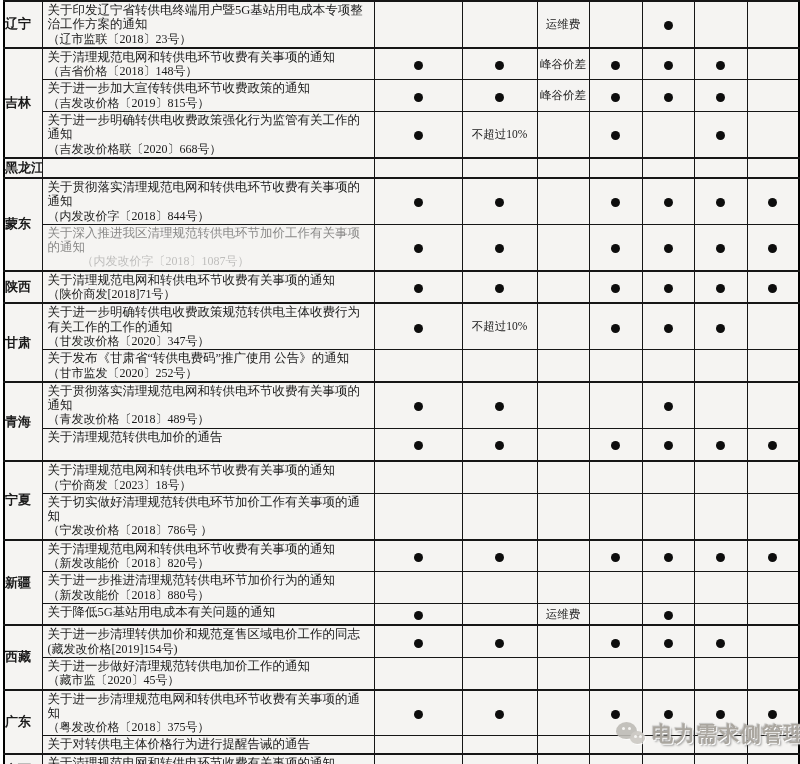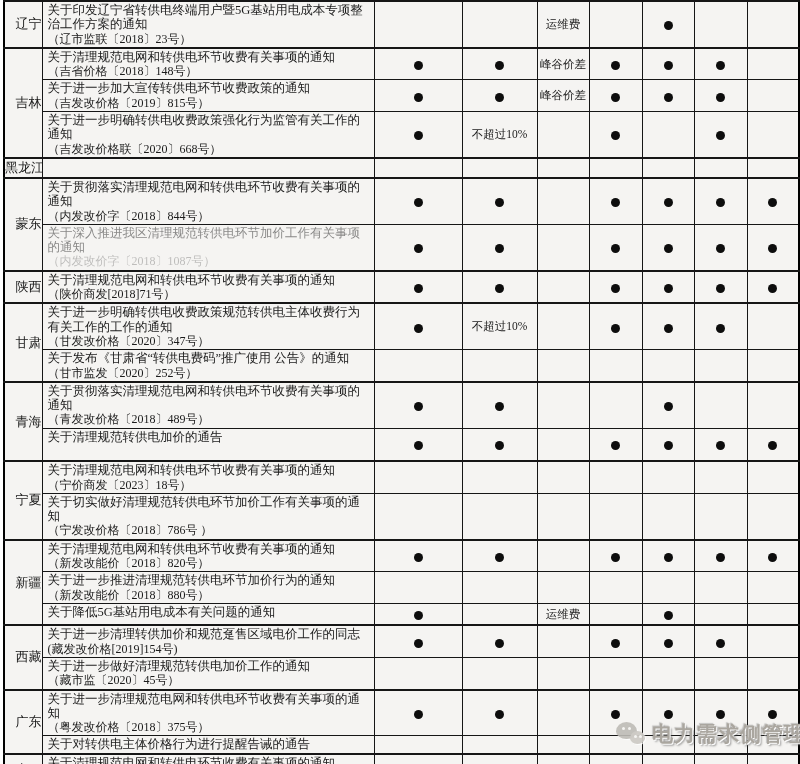--- a/index.html
+++ b/index.html
@@ -11,31 +11,31 @@
   }
   table.policy{
     position:absolute;left:3px;top:0;
     width:795px;border-collapse:collapse;table-layout:fixed;
     background:#f5f4f2;
     border:2px solid #000;
   }
   td{border:1px solid #161616;padding:0;background:#f5f4f2;}
   tr.group-start td{border-top-width:2px;}
   td.province{
-    text-align:right;vertical-align:middle;
-    font-weight:normal;font-size:13px;letter-spacing:0;
+    text-align:left;vertical-align:middle;
+    font-weight:bold;font-size:13px;letter-spacing:0;
     white-space:nowrap;overflow:hidden;
   }
   td.title-cell{vertical-align:top;padding:1px 4px 1px 5px;}
   .t{font-size:12.5px;line-height:14.3px;}
   .n{font-size:12px;line-height:14.3px;}
   td.mark{text-align:center;vertical-align:middle;font-size:11.5px;white-space:nowrap;overflow:hidden;}
   .dot{display:inline-block;width:9px;height:9px;border-radius:50%;background:#0d0d0d;vertical-align:middle;}
   tr.faded .t{color:rgba(45,45,45,0.55);}
-  tr.faded .n{color:rgba(45,45,45,0.28);}
+  tr.faded .n{color:rgba(45,45,45,0.28);margin-left:34px;}
   .watermark{
     position:absolute;left:615px;top:714px;width:205px;height:40px;
     display:flex;align-items:center;z-index:5;pointer-events:none;
   }
   .wm-text{
     font-size:21px;font-weight:bold;letter-spacing:1px;
     color:#aaa69f;
     text-shadow:1px 1px 0 rgba(255,255,255,0.95), 2px 2px 2px rgba(90,90,90,0.55), -1px -1px 1px rgba(120,120,120,0.4);
     white-space:nowrap;
   }

